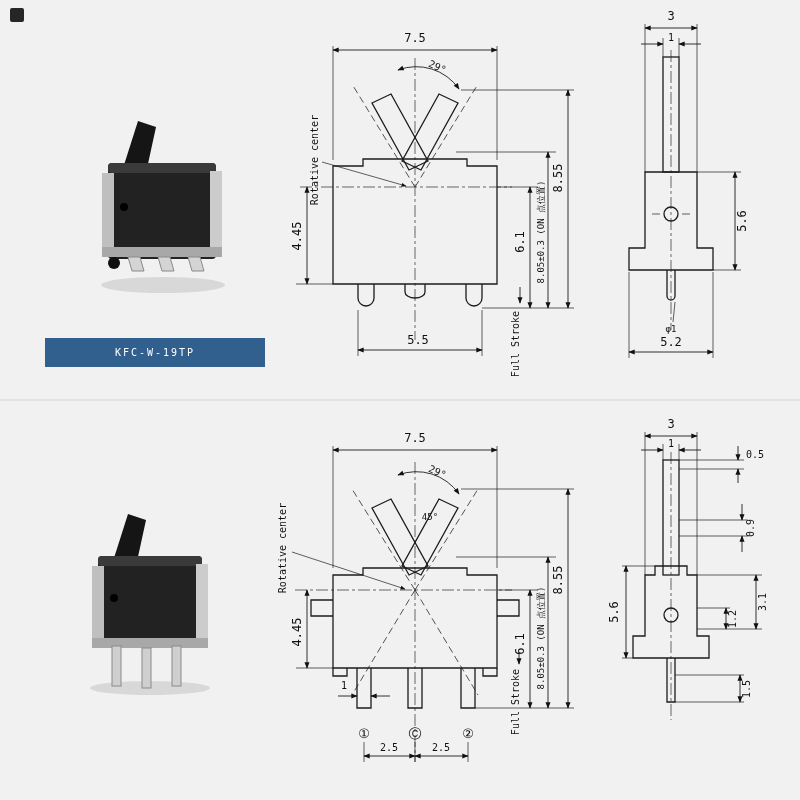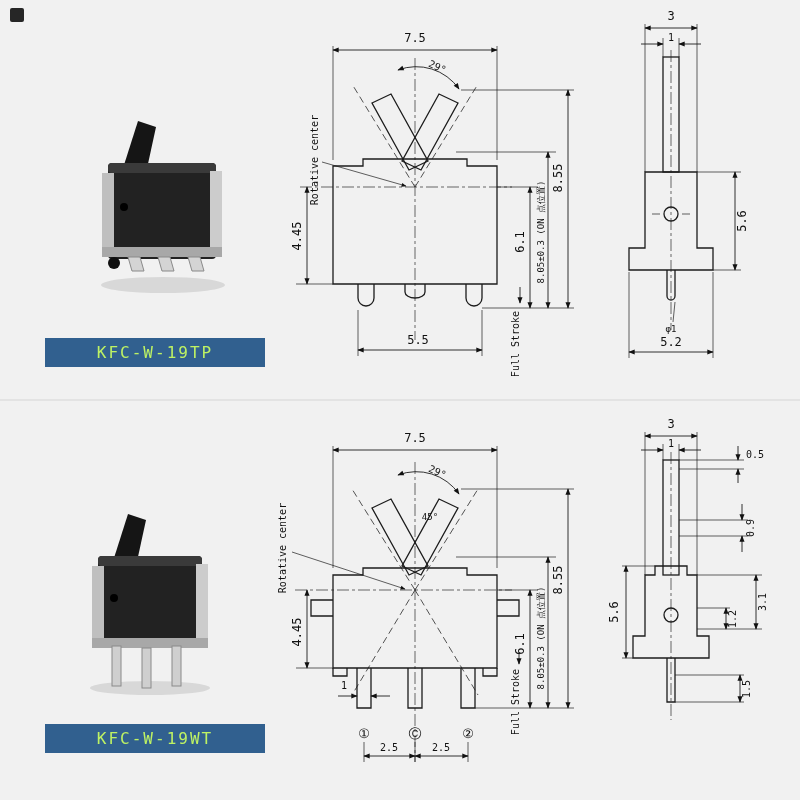--- a/index.html
+++ b/index.html
@@ -13,21 +13,21 @@
   .panel-bottom{top:400px;}
   .divider{position:absolute;left:0;top:399px;width:800px;height:2px;background:#e3e3e3;}
   .drawing{position:absolute;left:0;top:0;width:800px;height:400px;}
   .photo{position:absolute;}
   .photo-top{left:88px;top:115px;width:150px;height:185px;}
   .photo-bottom{left:80px;top:110px;width:150px;height:190px;}
   .label-bar{position:absolute;left:45px;width:220px;height:29px;background:#31608f;
              display:flex;align-items:center;justify-content:center;}
   .label-top{top:338px;}
   .label-bottom{top:324px;}
-  .label-text{color:#bef264;font-size:16px;letter-spacing:2px;}
+  .label-text{color:#ffffff;font-size:10px;letter-spacing:2px;}
 
   
   .ln{fill:none;stroke:#1c1c1c;stroke-width:1.3;}
   .dim{fill:none;stroke:#1c1c1c;stroke-width:0.9;}
   .ext{fill:none;stroke:#1c1c1c;stroke-width:0.7;}
   .dash{fill:none;stroke:#2a2a2a;stroke-width:0.8;stroke-dasharray:7 4;}
   .cl{fill:none;stroke:#2a2a2a;stroke-width:0.7;stroke-dasharray:12 3 3 3;}
   text.t{font-family:"DejaVu Sans Mono","Liberation Mono",monospace;font-size:12px;fill:#111;}
   text.s10{font-size:10px;}
   text.s9{font-size:9px;}
@@ -255,17 +255,14 @@
       <rect x="18" y="46" width="104" height="10" rx="4" fill="#3a3a3a"></rect>
       <rect x="12" y="56" width="12" height="76" fill="#bfbfbf"></rect>
       <rect x="116" y="54" width="12" height="78" fill="#cccccc"></rect>
       <rect x="12" y="128" width="116" height="10" fill="#a8a8a8"></rect>
       <circle cx="34" cy="88" r="4" fill="#000"></circle>
       <rect x="32" y="136" width="9" height="40" fill="#cfcfcf" stroke="#8a8a8a"></rect>
       <rect x="62" y="138" width="9" height="40" fill="#cfcfcf" stroke="#8a8a8a"></rect>
       <rect x="92" y="136" width="9" height="40" fill="#cfcfcf" stroke="#8a8a8a"></rect>
     </svg>
 
-    <div class="label-bar label-bottom">
-      <span class="label-text">KFC-W-19WT</span>
-    </div>
   </section>
 </div>
 
 </body></html>

